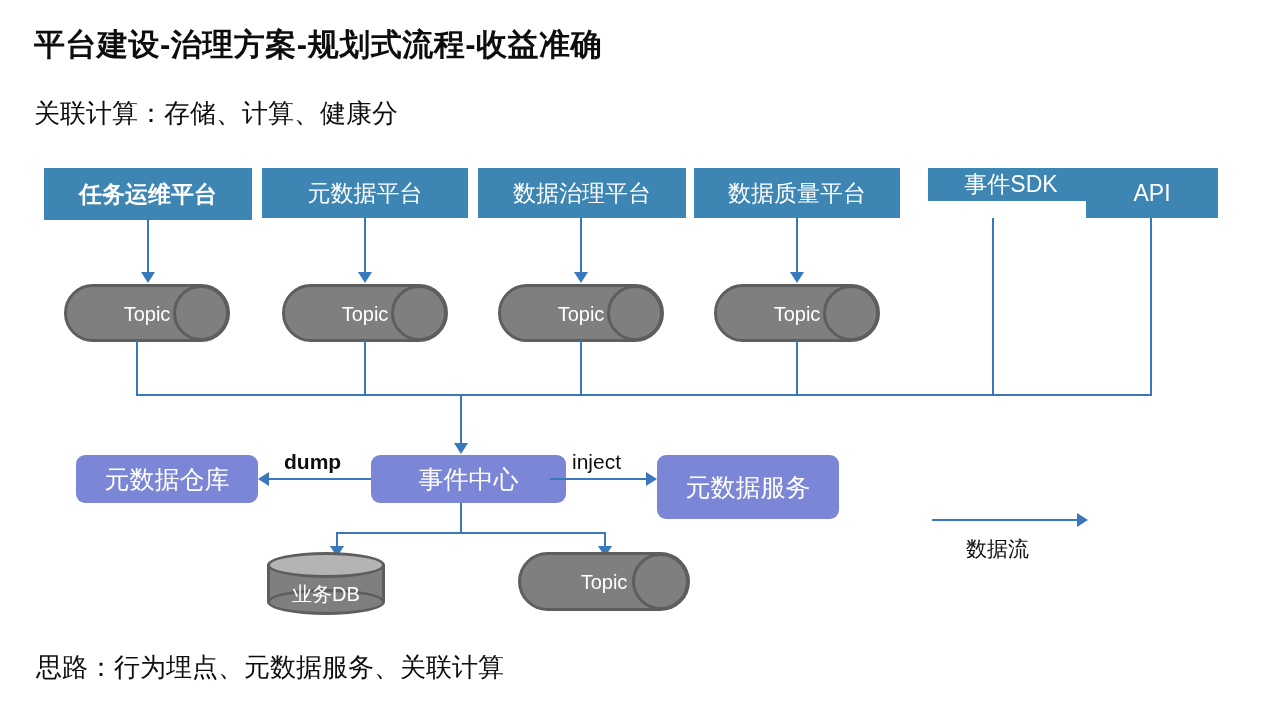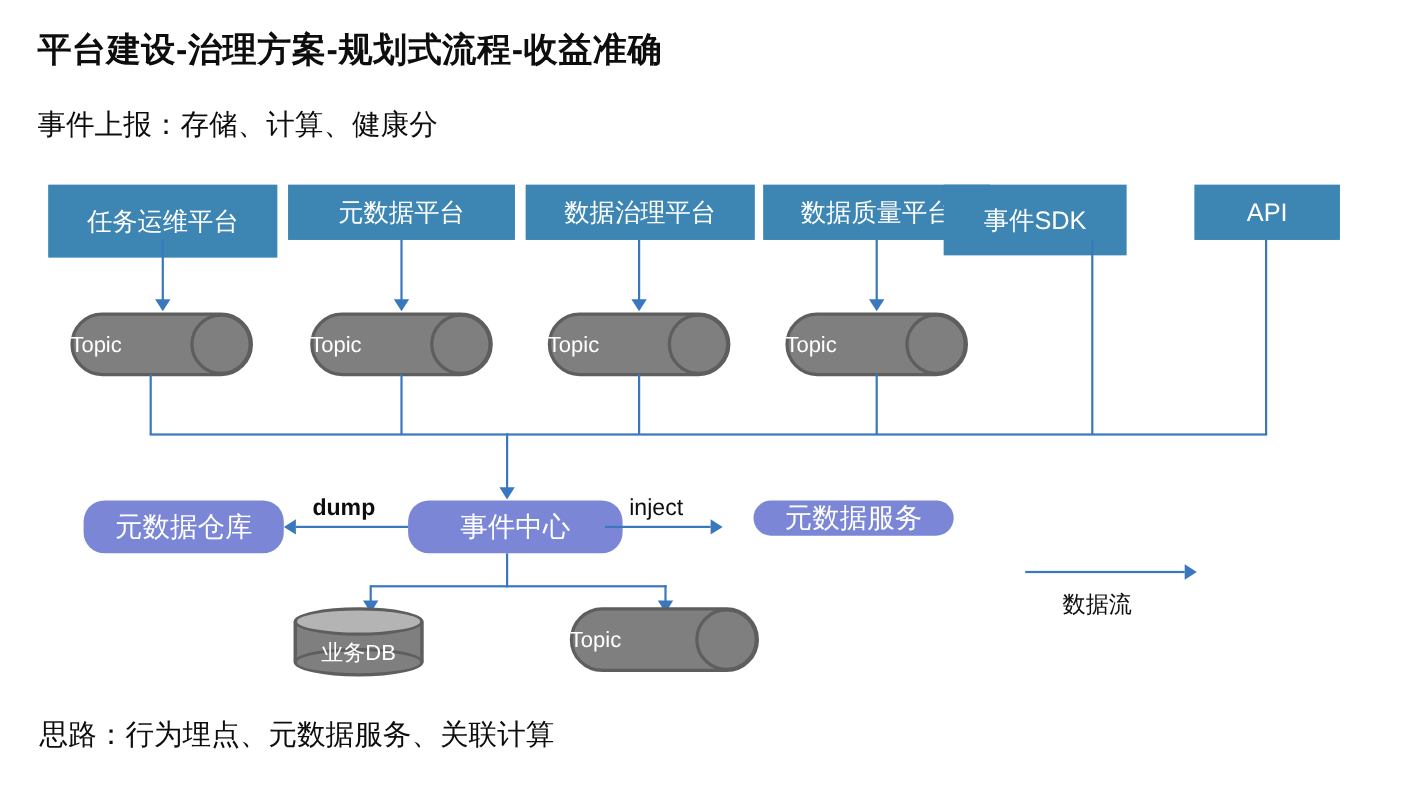--- a/index.html
+++ b/index.html
@@ -64,21 +64,21 @@
     white-space: nowrap;
     border: 1px solid #3d86b4;
   }
 
   
   .purple-box {
     position: absolute;
     box-sizing: border-box;
     background: #7b87d6;
     color: #ffffff;
-    border-radius: 19px;
+    border-radius: 9px;
     display: flex;
     align-items: center;
     justify-content: center;
     font-size: 25px;
     line-height: 1;
     white-space: nowrap;
   }
 
   
   .topic {
@@ -99,20 +99,21 @@
     top: 1px;
     box-sizing: border-box;
     background: #7f7f7f;
     border: 3px solid #5e5e5e;
     border-radius: 50%;
   }
   .topic .topic-label {
     position: absolute;
     left: 0;
     width: 100%;
+    text-align: center;
     color: #ffffff;
     font-size: 20px;
     line-height: 1;
     z-index: 3;
     white-space: nowrap;
   }
 
   
   .db {
     position: absolute;
@@ -216,28 +217,28 @@
     color: #0d0d0d;
     white-space: nowrap;
   }
 </style>
 </head>
 <body>
 
 <div id="slide">
 
   <div class="slide-title">平台建设-治理方案-规划式流程-收益准确</div>
-  <div class="slide-subtitle">事件上报：存储、计算、健康分</div>
+  <div class="slide-subtitle">关联计算：存储、计算、健康分</div>
   <div class="slide-footnote">思路：行为埋点、元数据服务、关联计算</div>
 
-  <div class="plat-box" style="left:44px;  top:168px; width:208px; height:66px;">任务运维平台</div>
+  <div class="plat-box" style="left:44px;  top:168px; width:208px; height:52px;font-weight:bold;">任务运维平台</div>
   <div class="plat-box" style="left:262px; top:168px; width:206px; height:50px;">元数据平台</div>
   <div class="plat-box" style="left:478px; top:168px; width:208px; height:50px;">数据治理平台</div>
   <div class="plat-box" style="left:694px; top:168px; width:206px; height:50px;">数据质量平台</div>
-  <div class="plat-box" style="left:858px; top:168px; width:166px; height:64px;text-align:right;">事件SDK</div>
+  <div class="plat-box" style="left:928px; top:168px; width:166px; height:33px;text-align:right;">事件SDK</div>
   <div class="plat-box" style="left:1086px;top:168px; width:132px; height:50px;">API</div>
 
   <div class="vline" style="left:147px; top:218px; height:56px;"></div>
   <div class="arrow-down" style="left:141px; top:272px;"></div>
 
   <div class="vline" style="left:364px; top:218px; height:56px;"></div>
   <div class="arrow-down" style="left:358px; top:272px;"></div>
 
   <div class="vline" style="left:580px; top:218px; height:56px;"></div>
   <div class="arrow-down" style="left:574px; top:272px;"></div>
@@ -279,21 +280,21 @@
 
   <div class="hline" style="left:136px; top:394px; width:1016px;"></div>
 
   <div class="vline" style="left:460px; top:394px; height:50px;"></div>
   <div class="arrow-down" style="left:454px; top:443px;"></div>
 
   <div class="purple-box" style="left:76px; top:455px; width:182px; height:48px;">元数据仓库</div>
 
   <div class="purple-box" style="left:371px; top:455px; width:195px; height:48px;">事件中心</div>
 
-  <div class="purple-box" style="left:657px; top:455px; width:182px; height:32px;margin-left:28px;">元数据服务</div>
+  <div class="purple-box" style="left:657px; top:455px; width:182px; height:64px;">元数据服务</div>
 
   <div class="hline" style="left:269px; top:478px; width:102px;"></div>
   <div class="arrow-left" style="left:258px; top:472px;"></div>
   <div class="edge-label" style="left:284px; top:450px;font-weight:bold;">dump</div>
 
   <div class="hline" style="left:550px; top:478px; width:96px;"></div>
   <div class="arrow-right" style="left:646px; top:472px;"></div>
   <div class="edge-label" style="left:572px; top:450px;">inject</div>
 
   <div class="vline" style="left:460px; top:503px; height:31px;"></div>

